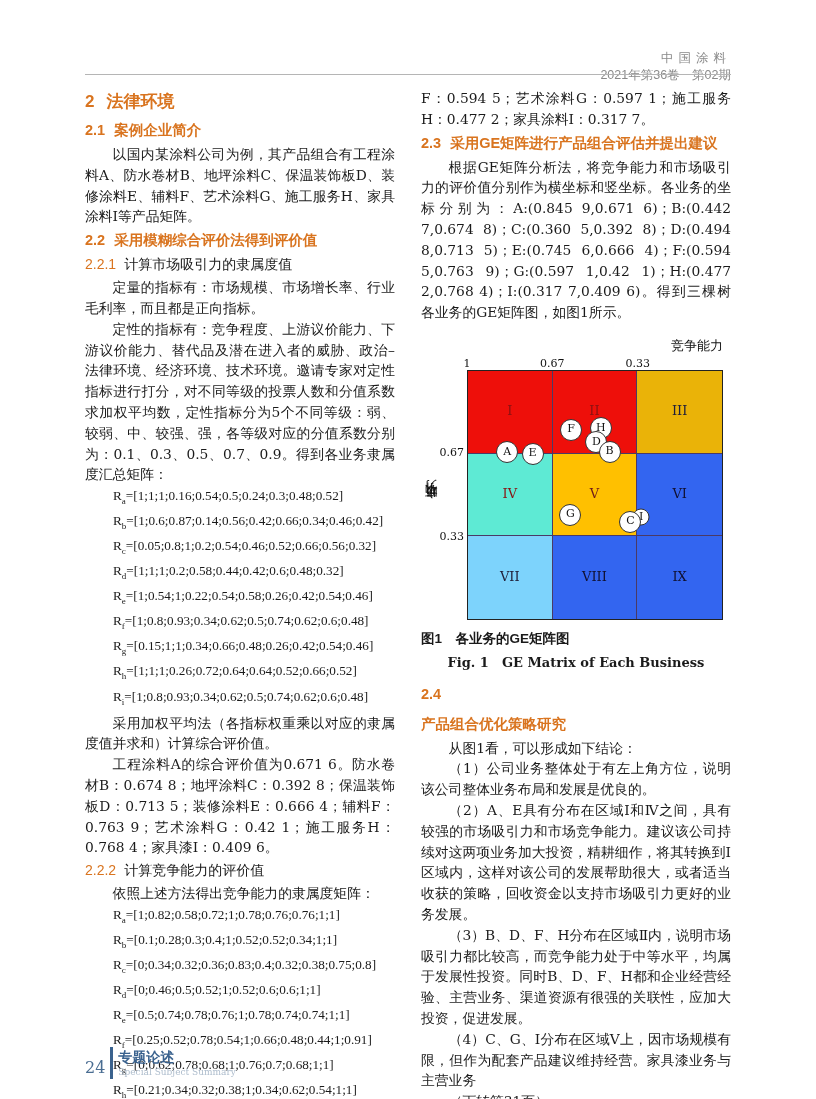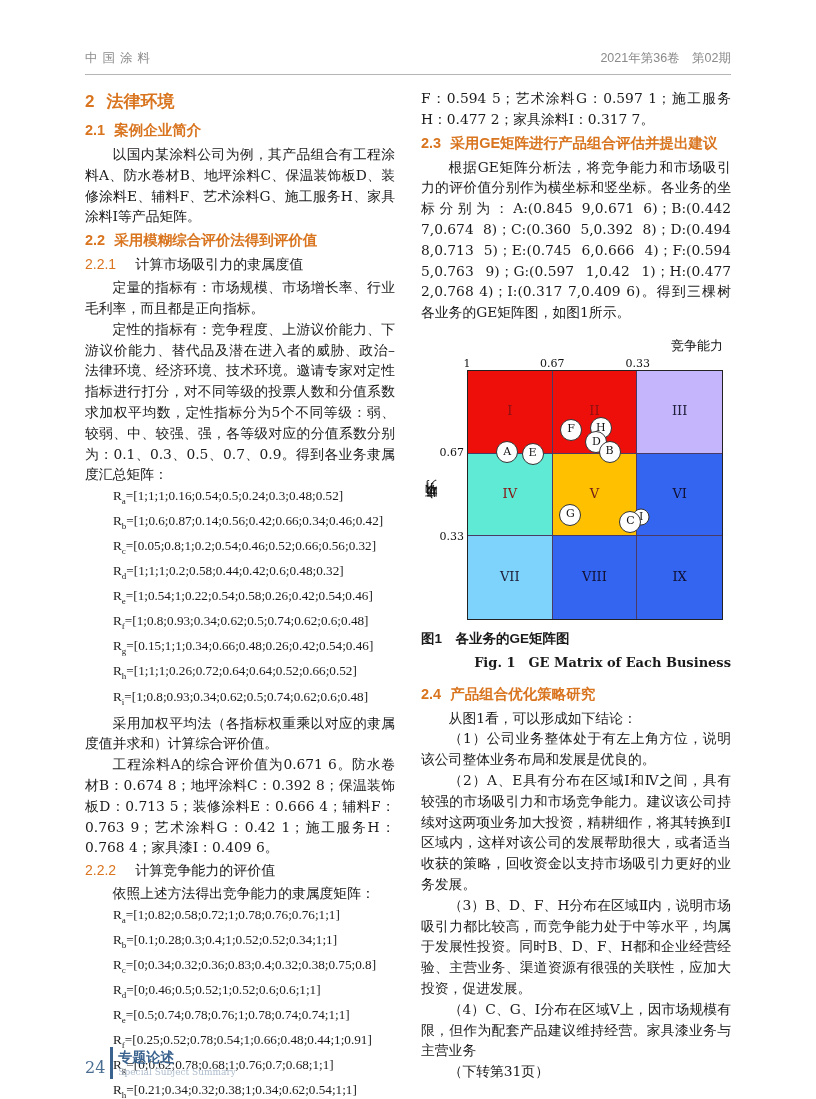--- a/index.html
+++ b/index.html
@@ -7,21 +7,21 @@
   .page {
     position:relative; width:816px; height:1099px; margin:0 auto;
     background:#fff; overflow:hidden;
     font-family:"DejaVu Serif", serif; color:#1a1a1a;
   }
   
   .hdr {
     position:absolute; left:85px; right:85px; top:50px;
     display:flex; justify-content:space-between; align-items:flex-end;
     font-family:"Liberation Sans", sans-serif;
-    font-size:12.5px; color:#8a8a8a;
+    font-size:12.5px; color:#8a8a8a;flex-direction:column;
   }
   .hdr .journal { letter-spacing:5px; }
   .hdr-rule { position:absolute; left:85px; right:85px; top:74px; border-top:1px solid #b5b5b5; }
 
   
   .cols {
     position:absolute; left:85px; top:88px; width:646px;
     display:flex; gap:26px;
   }
   .col { width:310px; font-size:13.8px; line-height:20.8px; text-align:justify; }
@@ -33,21 +33,21 @@
     color:#d9741f; font-size:17px; line-height:24px; margin:2px 0 6px 0;
     display:flex; gap:12px; text-align:left;
   }
   .h2sec {
     font-family:"Liberation Sans", sans-serif; font-weight:bold;
     color:#d9741f; font-size:14.5px; line-height:21px; margin:3px 0 3px 0;
     display:flex; gap:9px; text-align:left;
   }
   .h3sec {
     font-size:14px; line-height:21px; margin:2px 0 2px 0;
-    display:flex; gap:19px; text-align:center;
+    display:flex; gap:8px; text-align:center;
   }
   .h3sec .num { font-family:"Liberation Sans", sans-serif; color:#d9741f; }
   .h3sec .ttl { color:#1a1a1a; }
 
   .mblock { margin:1px 0; }
   .mrow {
     font-family:Liberation Serif, serif; font-size:13.2px; line-height:19.4px;
     padding-left:28px; text-align:left; white-space:nowrap;
   }
   .mrow sub { font-size:9px; }
@@ -86,21 +86,21 @@
   .point {
     position:absolute; width:22px; height:22px; border-radius:50%;
     background:#fff; border:1px solid #333;
     display:flex; align-items:center; justify-content:center;
     font-family:"DejaVu Serif", serif; font-size:11px; color:#111;
     transform:translate(-50%,-50%);
   }
   .point.small { width:17px; height:17px; z-index:0; }
   .cap-zh { text-align:left; font-weight:bold; font-size:13.5px; margin-top:9px;
     font-family:"Liberation Sans", sans-serif; }
-  .cap-en { text-align:right; font-weight:bold; font-size:13px; margin-top:3px;
+  .cap-en { text-align:center; font-weight:bold; font-size:13px; margin-top:3px;
     font-family:"DejaVu Serif", serif; }
 
   .cont-note { text-align:left; text-indent:0; padding-right:8px; }
 
   
   .ftr { position:absolute; left:85px; bottom:20px; display:flex; align-items:center; gap:5px; }
   .ftr .pageno { font-family:"DejaVu Serif", serif; font-size:16px; color:#4a6d92; padding-top:8px; }
   .ftr .bar { width:3px; height:32px; background:#3a628e; }
   .ftr .col-zh { font-family:"Liberation Sans", sans-serif; font-weight:bold; font-size:14px; color:#3a628e; line-height:17px; }
   .ftr .col-en { font-family:"DejaVu Serif", serif; font-size:9px; color:#aebdcd; line-height:12px; }
@@ -188,21 +188,21 @@
           <div class="fig-left">
             <div class="fig-ylabel">市场吸引力</div>
             <div class="fig-yticks" id="yticks">
                 <span style="top: 33.33%;">0.67</span>
                 <span style="top: 66.67%;">0.33</span>
               </div>
           </div>
           <div class="plot" id="ge-plot">
               <div class="cell bR bB" style="background: rgb(238, 15, 10); color: rgb(138, 18, 18);">I</div>
               <div class="cell bR bB" style="background: rgb(238, 15, 10); color: rgb(138, 18, 18);">II</div>
-              <div class="cell bB" style="background: #c4b5fd; color: rgb(32, 32, 58);">III</div>
+              <div class="cell bB" style="background: #eab308; color: rgb(32, 32, 58);">III</div>
               <div class="cell bR bB" style="background: #5eead4; color: rgb(138, 18, 18);">IV</div>
               <div class="cell bR bB" style="background: rgb(255, 192, 0); color: rgb(110, 26, 26);">V</div>
               <div class="cell bB" style="background: rgb(51, 101, 240); color: rgb(16, 16, 48);">VI</div>
               <div class="cell bR" style="background: #7dd3fc; color: rgb(32, 32, 58);">VII</div>
               <div class="cell bR" style="background: rgb(51, 101, 240); color: rgb(16, 16, 48);">VIII</div>
               <div class="cell" style="background: rgb(51, 101, 240); color: rgb(16, 16, 48);">IX</div>
               <div class="point" style="left: 15.41%; top: 32.84%;">A</div>
               <div class="point" style="left: 25.44%; top: 33.36%;">E</div>
               <div class="point" style="left: 40.55%; top: 23.61%;">F</div>
               <div class="point" style="left: 52.28%; top: 23.16%;">H</div>
@@ -210,21 +210,21 @@
               <div class="point" style="left: 55.73%; top: 32.52%;">B</div>
               <div class="point" style="left: 40.29%; top: 57.9%;">G</div>
               <div class="point small" style="left: 68.23%; top: 59.04%;">I</div>
               <div class="point" style="left: 63.95%; top: 60.72%;">C</div>
             </div>
         </div>
         <div class="cap-zh">图1　各业务的GE矩阵图</div>
         <div class="cap-en">Fig. 1　GE Matrix of Each Business</div>
       </div>
 
-      <div class="h2sec" style="margin-top:0;">
+      <div class="h2sec" style="margin-top:0;flex-direction:column;">
         <span>2.4</span>
         <span>产品组合优化策略研究</span>
       </div>
       <p>从图1看，可以形成如下结论：</p>
       <p>（1）公司业务整体处于有左上角方位，说明该公司整体业务布局和发展是优良的。</p>
       <p>（2）A、E具有分布在区域Ⅰ和Ⅳ之间，具有较强的市场吸引力和市场竞争能力。建议该公司持续对这两项业务加大投资，精耕细作，将其转换到Ⅰ区域内，这样对该公司的发展帮助很大，或者适当收获的策略，回收资金以支持市场吸引力更好的业务发展。</p>
       <p>（3）B、D、F、H分布在区域Ⅱ内，说明市场吸引力都比较高，而竞争能力处于中等水平，均属于发展性投资。同时B、D、F、H都和企业经营经验、主营业务、渠道资源有很强的关联性，应加大投资，促进发展。</p>
       <p>（4）C、G、I分布在区域Ⅴ上，因市场规模有限，但作为配套产品建议维持经营。家具漆业务与主营业务</p>
       <p class="cont-note">（下转第31页）</p>
     </div>

